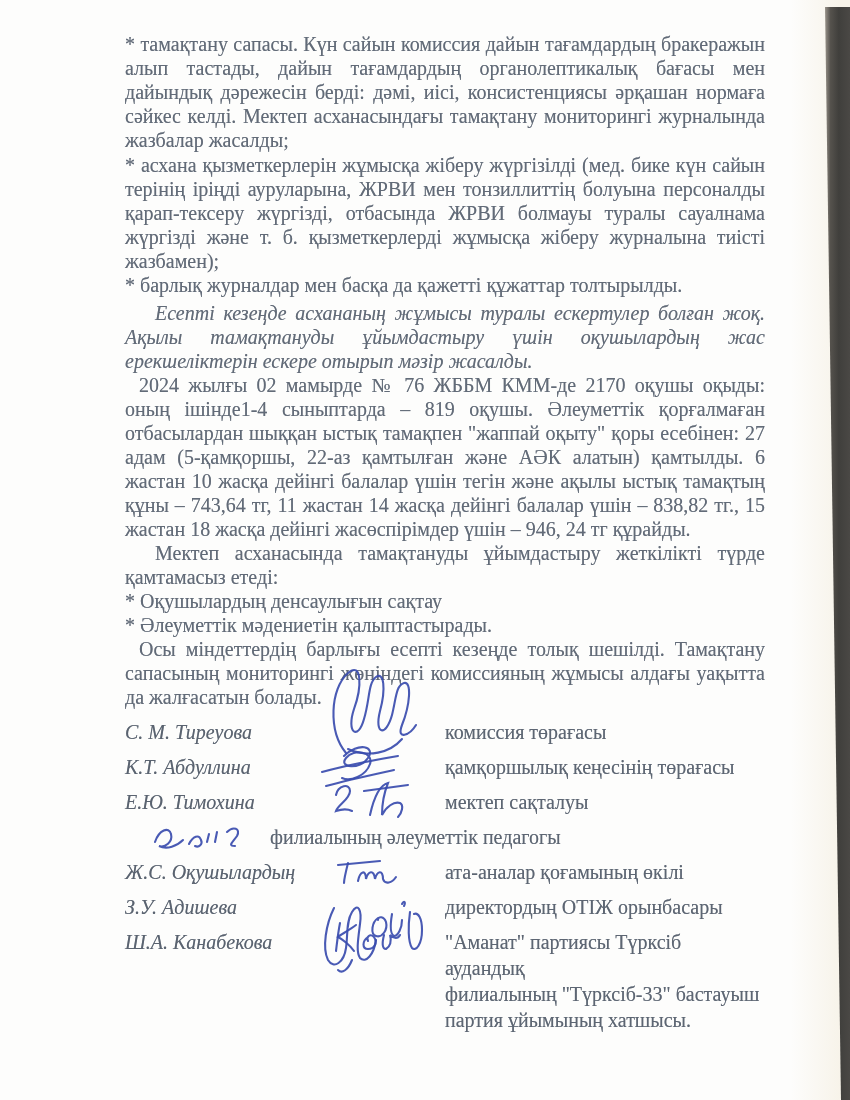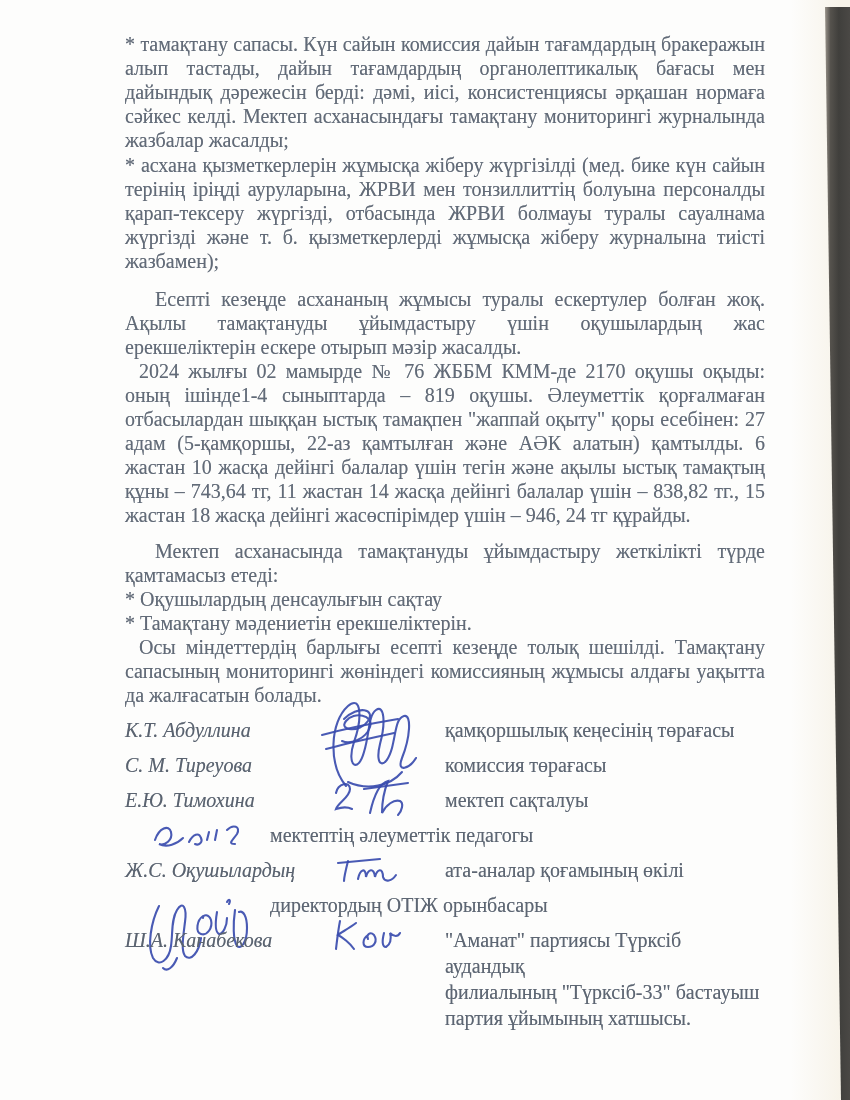--- a/index.html
+++ b/index.html
@@ -14,22 +14,22 @@
     background:linear-gradient(to right,#99938a 0%,#55524d 22%,#403f3c 55%,#4a4845 100%);
     clip-path:polygon(0 0,100% 0,100% 100%,64% 100%);
   }
   .content{
     position:absolute;left:125px;top:32px;width:640px;
     font-size:20px;line-height:24px;color:#626b78;
     text-shadow:0 0 0.5px rgba(98,107,120,.55);
   }
   .content p{margin:0;text-align:justify;}
   p.gap-after{margin-bottom:1px;}
-  p.gap-before{margin-top:14px;}
-  p.gap-before-sm{margin-top:12px;}
+  p.gap-before{margin-top:4px;font-style:italic;}
+  p.gap-before-sm{}
   .indent{text-indent:30px;}
   .indent-sm{text-indent:14px;}
   .signatures{margin-top:10px;}
   .sig-row{position:relative;display:flex;align-items:flex-start;margin-bottom:9px;min-height:26px;}
   .sig-name{width:175px;font-style:italic;color:#5a6370;line-height:26px;flex:none;}
   .sig-mark{width:145px;position:relative;flex:none;}
   .sig-mark svg{position:absolute;overflow:visible;}
   .sig-role{flex:1;color:#5d6673;line-height:26px;white-space:pre-line;}
   .ink{fill:none;stroke:#3a4cae;stroke-width:2.1;stroke-linecap:round;opacity:.92;}
   .svg1{top:-58px;left:18px;}
@@ -43,52 +43,53 @@
 </head>
 <body>
 
 <div class="page">
   <div class="scan-edge"></div>
 
   <div class="content">
     <p class="gap-after">* тамақтану сапасы. Күн сайын комиссия дайын тағамдардың бракеражын алып тастады, дайын тағамдардың органолептикалық бағасы мен дайындық дәрежесін берді: дәмі, иісі, консистенциясы әрқашан нормаға сәйкес келді. Мектеп асханасындағы тамақтану мониторингі журналында жазбалар жасалды;</p>
 
     <p>* асхана қызметкерлерін жұмысқа жіберу жүргізілді (мед. бике күн сайын терінің іріңді ауруларына, ЖРВИ мен тонзиллиттің болуына персоналды қарап-тексеру жүргізді, отбасында ЖРВИ болмауы туралы сауалнама жүргізді және т. б. қызметкерлерді жұмысқа жіберу журналына тиісті жазбамен);</p>
+    <p>* барлық журналдар мен басқа да қажетті құжаттар толтырылды.</p>
 
     <p class="gap-before indent">Есепті кезеңде асхананың жұмысы туралы ескертулер болған жоқ. Ақылы тамақтануды ұйымдастыру үшін оқушылардың жас ерекшеліктерін ескере отырып мәзір жасалды.</p>
     <p class="indent-sm">2024 жылғы 02 мамырде № 76 ЖББМ КММ-де 2170 оқушы оқыды: оның ішінде1-4 сыныптарда – 819 оқушы. Әлеуметтік қорғалмаған отбасылардан шыққан ыстық тамақпен "жаппай оқыту" қоры есебінен: 27 адам (5-қамқоршы, 22-аз қамтылған және АӘК алатын) қамтылды. 6 жастан 10 жасқа дейінгі балалар үшін тегін және ақылы ыстық тамақтың құны – 743,64 тг, 11 жастан 14 жасқа дейінгі балалар үшін – 838,82 тг., 15 жастан 18 жасқа дейінгі жасөспірімдер үшін – 946, 24 тг құрайды.</p>
 
     <p class="gap-before-sm indent">Мектеп асханасында тамақтануды ұйымдастыру жеткілікті түрде қамтамасыз етеді:</p>
     <p>* Оқушылардың денсаулығын сақтау</p>
-    <p>* Тамақтану мәдениетін ерекшеліктерін.</p>
+    <p>* Әлеуметтік мәдениетін қалыптастырады.</p>
     <p class="indent-sm">Осы міндеттердің барлығы есепті кезеңде толық шешілді. Тамақтану сапасының мониторингі жөніндегі комиссияның жұмысы алдағы уақытта да жалғасатын болады.</p>
 
     <div class="signatures">
+
+      <div class="sig-row">
+        <div class="sig-name">С. М. Тиреуова</div>
+        <div class="sig-mark">
+          <svg class="svg1" width="110" height="100" viewBox="0 0 110 100">
+            <path class="ink" d="M28,92 C10,70 12,28 30,12 C44,0 44,26 36,48 C28,72 40,80 46,58 C52,38 50,22 58,16 C66,10 68,28 62,50 C56,74 68,76 74,54 C78,38 78,24 86,22 C94,20 92,44 84,64 C78,80 92,74 98,64"></path>
+            <path class="ink" d="M30,88 C50,97 72,92 84,78"></path>
+          </svg>
+        </div>
+        <div class="sig-role">комиссия төрағасы</div>
+      </div>
 
       <div class="sig-row">
         <div class="sig-name">К.Т. Абдуллина</div>
         <div class="sig-mark">
           <svg class="svg2" width="95" height="55" viewBox="0 0 95 55">
             <path class="ink" d="M30,18 C44,4 62,8 54,20 C46,32 24,30 32,20 C40,10 60,14 56,26 C52,38 36,44 28,40"></path>
             <path class="ink" d="M8,34 C30,28 60,22 84,18"></path>
             <path class="ink" d="M12,48 C34,42 62,36 80,32"></path>
           </svg>
         </div>
         <div class="sig-role">қамқоршылық кеңесінің төрағасы</div>
-      </div>
-
-      <div class="sig-row">
-        <div class="sig-name">С. М. Тиреуова</div>
-        <div class="sig-mark">
-          <svg class="svg1" width="110" height="100" viewBox="0 0 110 100">
-            <path class="ink" d="M28,92 C10,70 12,28 30,12 C44,0 44,26 36,48 C28,72 40,80 46,58 C52,38 50,22 58,16 C66,10 68,28 62,50 C56,74 68,76 74,54 C78,38 78,24 86,22 C94,20 92,44 84,64 C78,80 92,74 98,64"></path>
-            <path class="ink" d="M30,88 C50,97 72,92 84,78"></path>
-          </svg>
-        </div>
-        <div class="sig-role">комиссия төрағасы</div>
       </div>
 
       <div class="sig-row">
         <div class="sig-name">Е.Ю. Тимохина</div>
         <div class="sig-mark">
           <svg class="svg3" width="95" height="45" viewBox="0 0 95 45">
             <path class="ink" d="M12,18 C14,8 26,6 26,14 C26,22 14,28 12,34 C18,32 24,32 28,34"></path>
             <path class="ink" d="M46,38 C50,20 56,8 64,6 C60,16 58,28 58,38 C62,30 70,24 76,26 C80,28 78,36 74,40"></path>
             <path class="ink" d="M40,14 L84,8"></path>
           </svg>
@@ -98,36 +99,37 @@
 
       <div class="sig-row">
         <div class="sig-mark">
           <svg class="svg4" width="110" height="40" viewBox="0 0 110 40">
             <path class="ink" d="M12,26 C16,14 26,10 28,18 C30,26 22,32 16,30 C24,34 34,30 40,24"></path>
             <path class="ink" d="M46,28 C50,20 56,18 58,24 C60,28 56,32 52,30"></path>
             <path class="ink" d="M64,26 L66,18 M72,26 L74,16"></path>
             <path class="ink" d="M84,16 C90,10 98,12 94,20 C90,26 84,30 92,30"></path>
           </svg>
         </div>
-        <div class="sig-role">мектептің әлеуметтік педагогы</div>
+        <div class="sig-role">филиалының әлеуметтік педагогы</div>
       </div>
 
       <div class="sig-row">
         <div class="sig-name">Ж.С. Оқушылардың</div>
         <div class="sig-mark">
           <svg class="svg5" width="85" height="35" viewBox="0 0 85 35">
             <path class="ink" d="M10,12 L52,8"></path>
             <path class="ink" d="M20,10 C18,18 16,26 16,30"></path>
             <path class="ink" d="M30,28 C32,18 38,16 38,26 C40,18 46,16 47,26 C49,18 55,16 55,26 C57,32 64,30 68,24"></path>
           </svg>
         </div>
         <div class="sig-role">ата-аналар қоғамының өкілі</div>
       </div>
 
       <div class="sig-row">
+        <div class="sig-name">З.У. Адишева</div>
         <div class="sig-mark">
           <svg class="svg6" width="120" height="95" viewBox="0 0 120 95">
             <path class="ink" d="M22,30 C14,46 10,70 16,82 C22,92 32,84 34,70 C36,56 34,44 40,34 C46,24 50,32 48,46 C46,62 44,74 48,80 C54,86 62,76 64,62"></path>
             <path class="ink" d="M66,40 C60,44 58,56 64,58 C70,60 76,52 74,44 C72,38 66,38 66,42"></path>
             <path class="ink" d="M80,36 C78,48 78,56 82,58 C86,58 90,50 90,42 M90,26 C92,22 94,24 92,28"></path>
             <path class="ink" d="M98,34 C96,48 96,64 100,70 C104,74 110,66 110,52 C110,40 106,34 102,36"></path>
             <path class="ink" d="M40,82 C36,92 30,96 26,92"></path>
           </svg>
         </div>
         <div class="sig-role">директордың ОТІЖ орынбасары</div>

